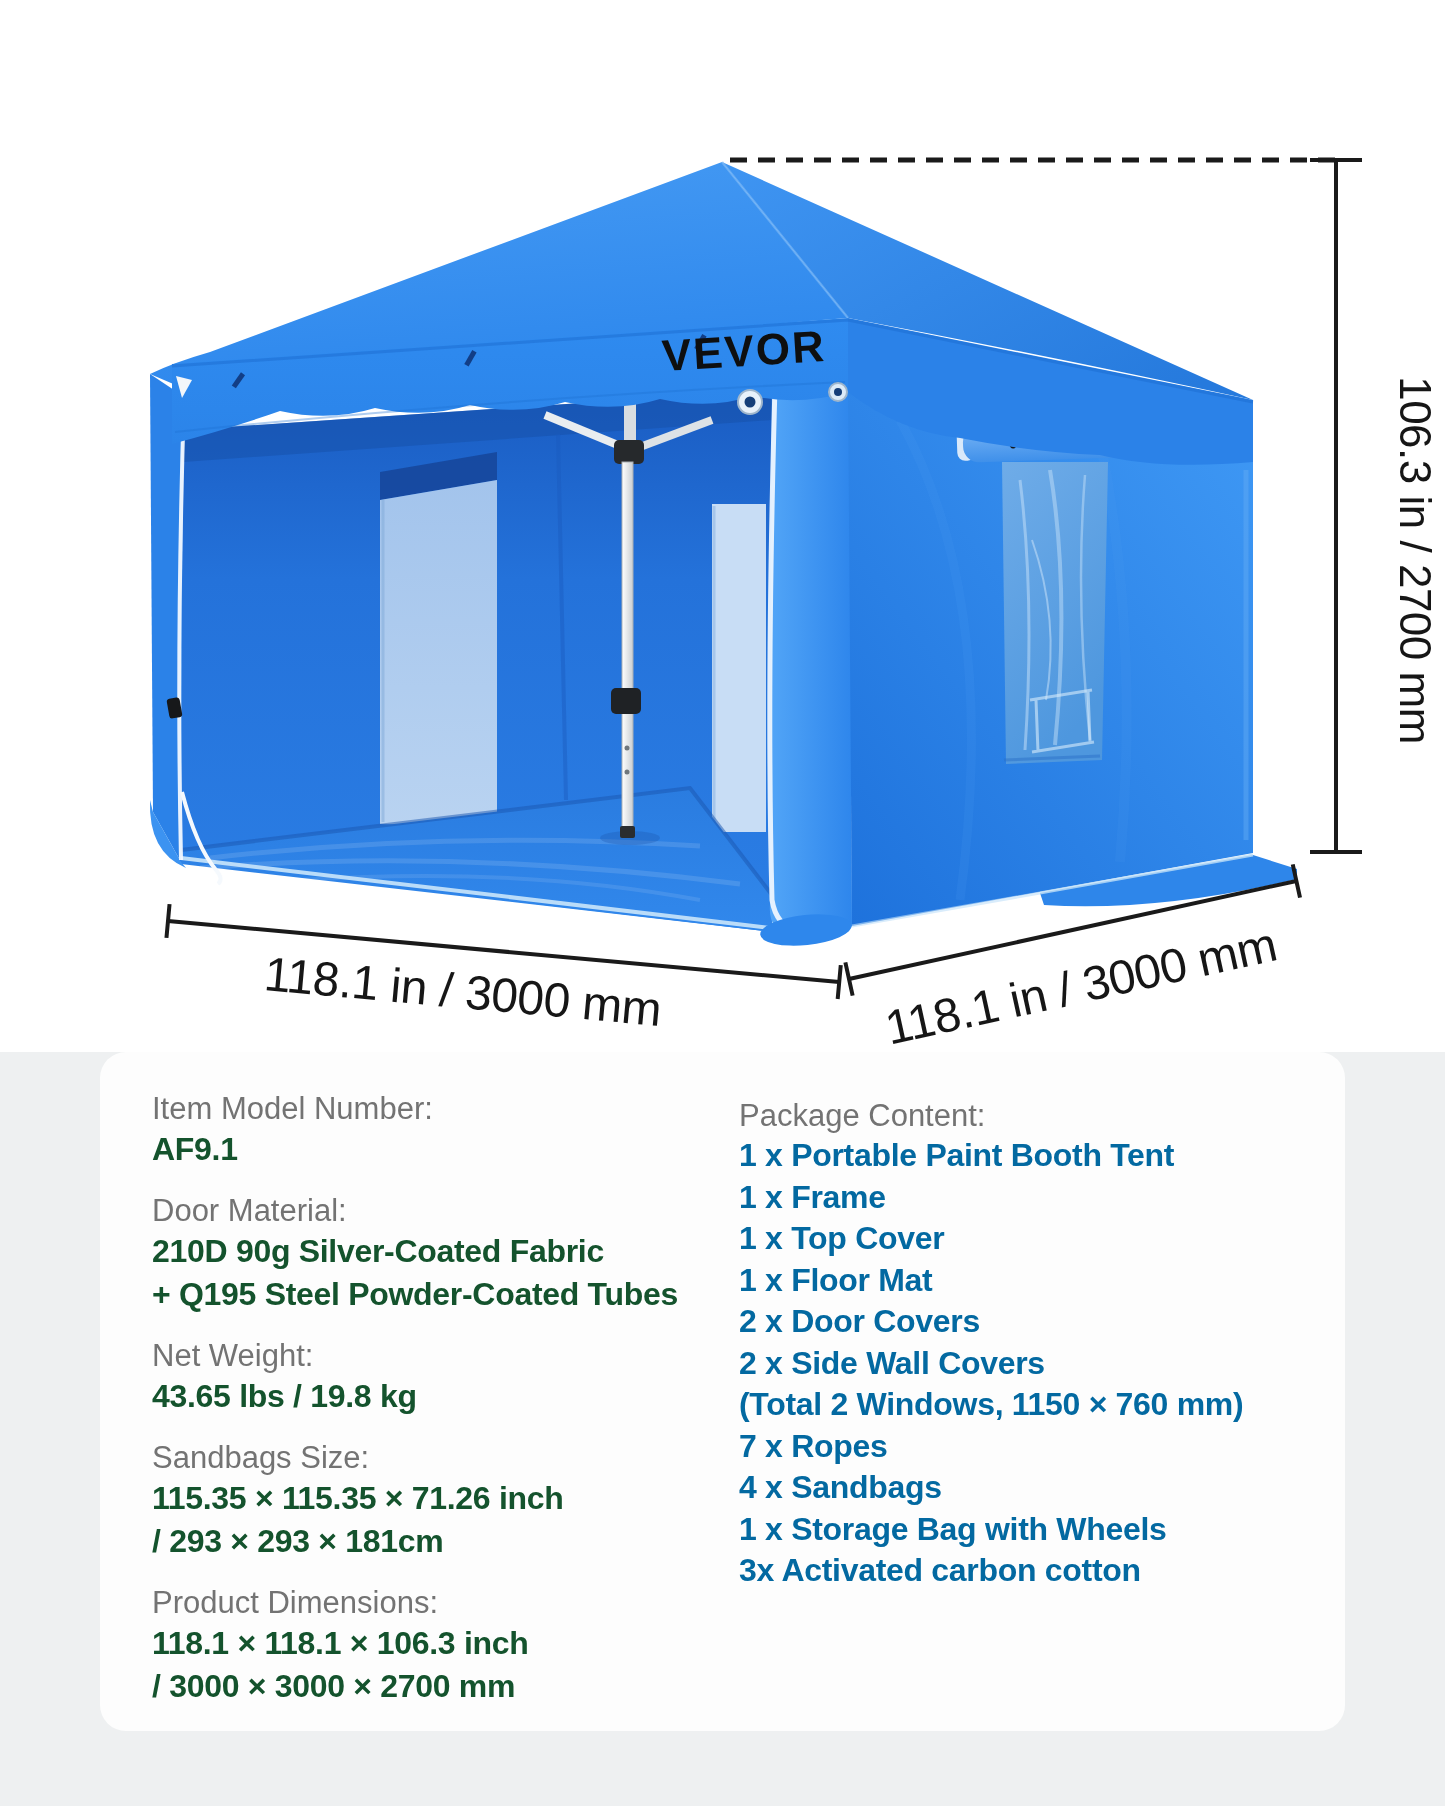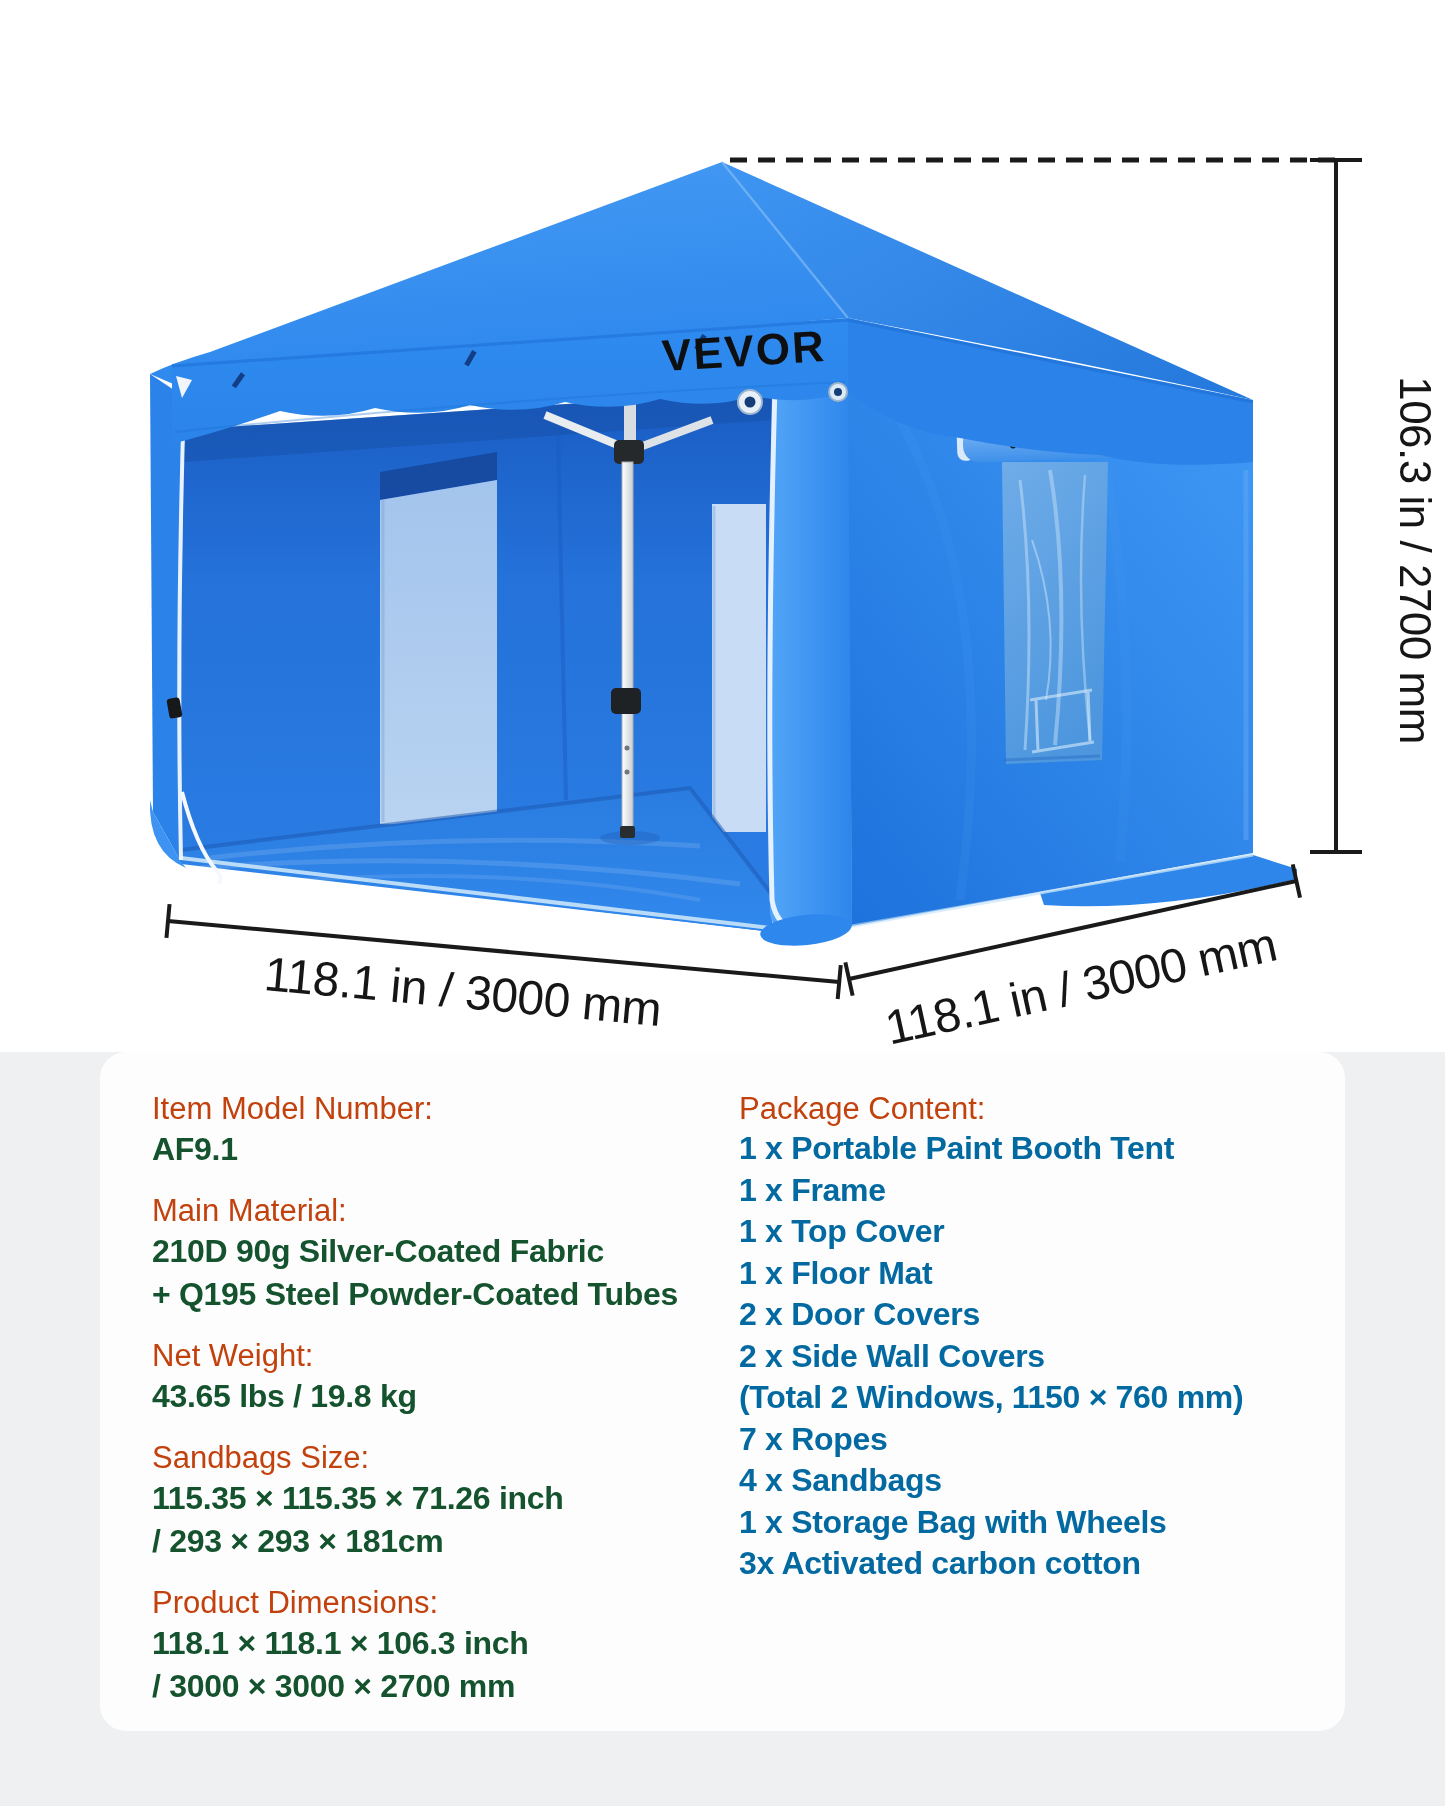--- a/index.html
+++ b/index.html
@@ -4,23 +4,23 @@
 <style>
   html,body{margin:0;padding:0;}
   .page{
     position:relative;width:1445px;height:1806px;background:#ffffff;overflow:hidden;
     font-family:"Liberation Sans", sans-serif;
   }
   .tent-svg{position:absolute;left:0;top:0;}
   .lower-section{position:absolute;left:0;top:1052px;width:1445px;height:754px;background:#eef0f1;}
   .spec-card{position:absolute;left:100px;top:0px;width:1245px;height:679px;background:#fdfdfd;border-radius:26px;}
   .col-left{position:absolute;left:52px;top:38px;width:560px;}
-  .col-right{position:absolute;left:639px;top:38px;width:600px;}
+  .col-right{position:absolute;left:639px;top:45px;width:600px;}
   .spec-group{margin-bottom:21px;}
-  .spec-label{font-size:31px;line-height:38px;color:#c2410c;font-weight:400;letter-spacing:0;}
+  .spec-label{font-size:31px;line-height:38px;color:#737373;font-weight:400;letter-spacing:0;}
   .spec-value{font-size:32px;line-height:43px;color:#14532d;font-weight:bold;letter-spacing:-0.3px;}
   .pkg-item{font-size:32px;line-height:41.5px;color:#0369a1;font-weight:bold;letter-spacing:-0.3px;}
   .dim-text{font-weight:500;fill:#161616;letter-spacing:-0.5px;}
 </style>
 </head>
 <body>
 
 <div class="page">
 
   <svg class="tent-svg" width="1445" height="1052" viewBox="0 0 1445 1052">
@@ -210,21 +210,21 @@
 
   <div class="lower-section">
     <div class="spec-card">
 
       <div class="col-left">
         <div class="spec-group">
           <div class="spec-label">Item Model Number:</div>
           <div class="spec-value">AF9.1</div>
         </div>
         <div class="spec-group">
-          <div class="spec-label">Main Material:</div>
+          <div class="spec-label">Door Material:</div>
           <div class="spec-value">210D 90g Silver-Coated Fabric</div>
           <div class="spec-value">+ Q195 Steel Powder-Coated Tubes</div>
         </div>
         <div class="spec-group">
           <div class="spec-label">Net Weight:</div>
           <div class="spec-value">43.65 lbs / 19.8 kg</div>
         </div>
         <div class="spec-group">
           <div class="spec-label">Sandbags Size:</div>
           <div class="spec-value">115.35 × 115.35 × 71.26 inch</div>

